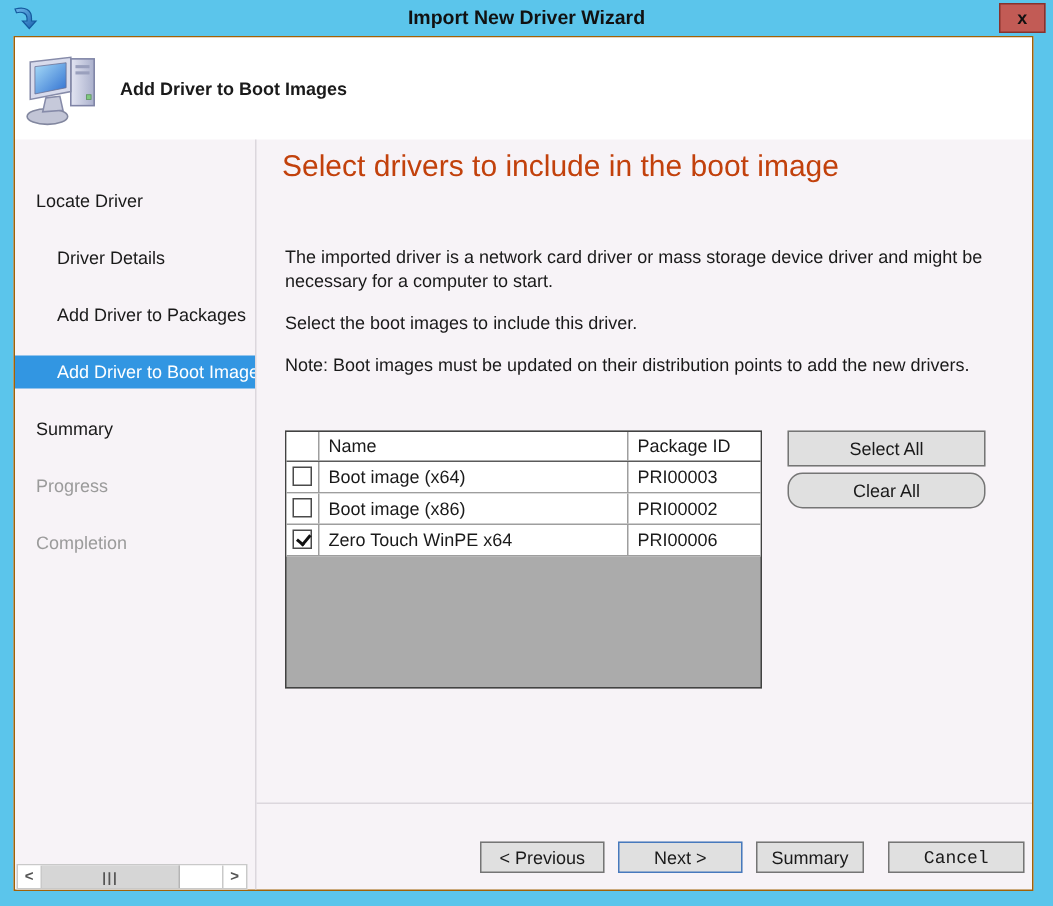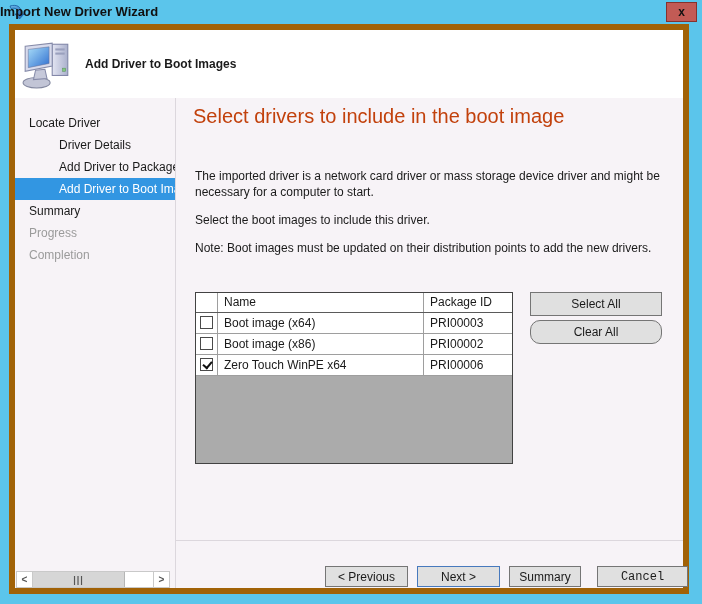--- a/index.html
+++ b/index.html
@@ -4,37 +4,37 @@
 <style>
   html,body{margin:0;padding:0;background:#cfd6dd;}
   *{box-sizing:border-box;}
   .window{
     position:relative;width:702px;height:604px;background:#5bc5eb;
     font-family:"Liberation Sans",sans-serif;color:#1a1a1a;overflow:hidden;
   }
   
   .titlebar{position:absolute;top:0;left:0;right:0;height:24px;}
   .titlebar .title{position:absolute;left:0;right:0;top:0;height:24px;line-height:24px;
-    font-size:13px;font-weight:600;color:#111;}
+    text-align:center;font-size:13px;font-weight:600;color:#111;}
   .app-icon{position:absolute;left:8px;top:3px;width:18px;height:18px;}
   .close-btn{position:absolute;right:5px;top:2px;width:31px;height:20px;
     background:#c25b55;border:1px solid #86322d;color:#111;font-weight:bold;
     font-size:12px;line-height:18px;text-align:center;cursor:default;padding:0;}
   
   .inner{position:absolute;left:9px;top:24px;width:680px;height:570px;
-    background:#f7f3f7;border:6px solid #a16207;}
+    background:#f7f3f7;border:1px solid #a16207;}
   .header{position:absolute;top:0;left:0;right:0;height:68px;background:#ffffff;
     display:flex;align-items:center;}
   .header-icon{margin-left:6px;width:52px;height:56px;flex:0 0 auto;}
   .header-title{margin-left:12px;font-size:12px;font-weight:bold;}
   .body{position:absolute;top:68px;left:0;right:0;bottom:0;}
   
   .sidebar{position:absolute;left:0;top:0;bottom:0;width:160px;padding-top:14px;font-size:12px;}
-  .nav-item{height:22px;line-height:22px;padding-left:14px;white-space:nowrap;overflow:hidden;}
-  .nav-item.indent{padding-left:44px;}
+  .nav-item{height:22px;line-height:22px;padding-left:14px;white-space:nowrap;overflow:hidden;margin-top:16px;}
+  .nav-item.indent{padding-left:28px;}
   .nav-item.active{background:#3296e2;color:#ffffff;}
   .nav-item.disabled{color:#9b9b9b;}
   .vdivider{position:absolute;left:160px;top:0;bottom:0;width:1px;background:#dcd7dd;}
   
   .hscroll{position:absolute;left:1px;bottom:0;width:154px;height:17px;display:flex;
     background:#ffffff;border:1px solid #c9c9c9;}
   .scroll-btn{width:16px;height:100%;background:#ffffff;border:0;border-right:1px solid #c9c9c9;
     font-size:10px;font-weight:bold;color:#555;line-height:15px;text-align:center;padding:0;}
   .scroll-btn.right{border-right:0;border-left:1px solid #c9c9c9;}
   .scroll-thumb{width:92px;height:100%;background:#d6d6d6;border-right:1px solid #b5b5b5;

